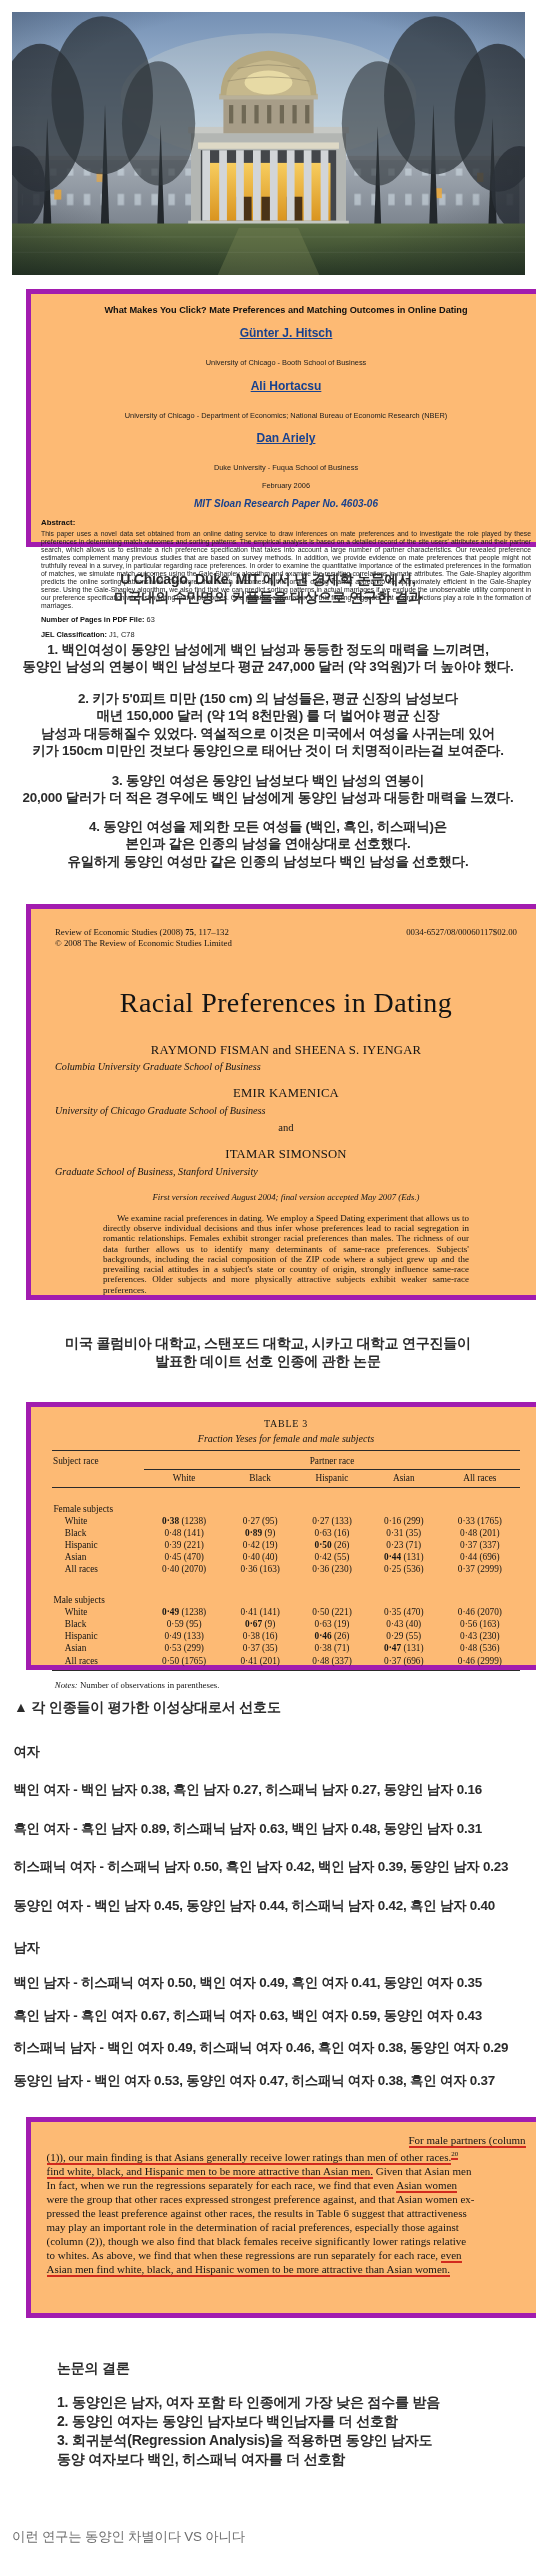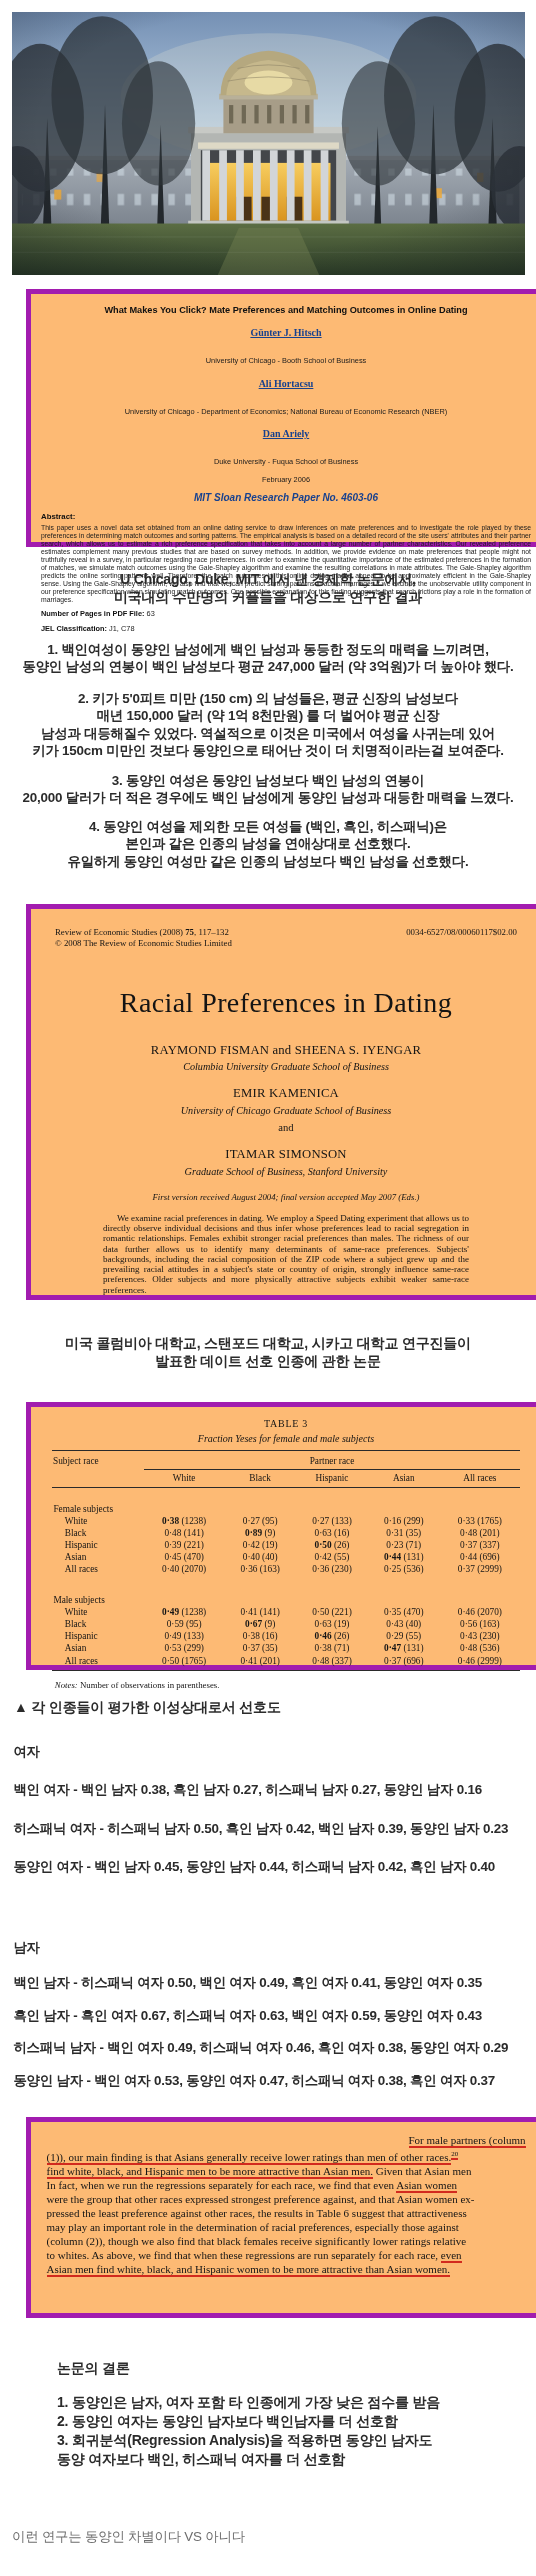--- a/index.html
+++ b/index.html
@@ -11,21 +11,21 @@
   .photo svg{display:block;width:513px;height:263px;}
 
   
   .paperbox{position:absolute;left:26px;width:520px;border:5px solid #a21caf;background:#fdba74;
             box-sizing:border-box;}
 
   
   .paper1{top:289px;height:258px;padding:8.5px 10px 0;}
   .p1-title{font-size:9.2px;line-height:10.6px;font-weight:bold;text-align:center;margin:2.1px 0 0;color:#111;}
   .agroup{text-align:center;margin-top:11.3px;}
-  .alink{color:#17418f;font-weight:bold;font-size:10px;text-decoration:underline;cursor:pointer;font-family:Liberation Serif, serif;}
+  .alink{color:#17418f;font-weight:bold;font-size:12px;text-decoration:underline;cursor:pointer;}
   .affil{font-size:7.4px;color:#1c1c1c;margin-top:18px;}
   .pdate{font-size:7.4px;text-align:center;margin-top:9.2px;}
   .pno-wrap{text-align:center;margin-top:7px;}
   .pno{color:#17418f;font-size:10px;font-style:italic;font-weight:bold;cursor:pointer;}
   .abs-label{font-size:7.8px;font-weight:bold;margin-top:9.2px;color:#111;}
   .abs1{font-size:6.8px;line-height:8px;text-align:justify;color:#1b1b1b;margin:2.1px 0 0;}
   .pmeta{font-size:7.4px;margin-top:5.6px;color:#1b1b1b;}
   .pmeta b{color:#111;}
 
   
@@ -35,21 +35,21 @@
   .kh2{top:1334px;}
   .kpoint{position:absolute;left:0;width:536px;text-align:center;font-weight:600;font-size:13.4px;
           line-height:17.3px;color:#2b2b2b;white-space:pre-line;letter-spacing:-0.2px;}
   .kp1{top:641px;} .kp2{top:690px;} .kp3{top:772px;} .kp4{top:818px;}
 
   
   .paper2{top:904px;height:396px;font-family:"Liberation Serif",serif;color:#141414;padding:18.3px 24px 0;}
   .jrow{display:flex;justify-content:space-between;font-size:8.8px;line-height:10.6px;}
   .p2-title{text-align:center;font-size:28px;font-weight:400;margin-top:39px;letter-spacing:0.4px;}
   .p2name{text-align:center;font-size:12.7px;margin-top:14px;letter-spacing:0.2px;}
-  .p2affil{text-align:center;font-style:italic;font-size:10.2px;margin-top:3.5px;}
+  .p2affil{font-style:italic;font-size:10.2px;margin-top:3.5px;}
   .p2and{text-align:center;font-size:10.6px;margin-top:6.3px;}
   .p2received{text-align:center;font-style:italic;font-size:8.8px;margin-top:15.5px;}
   .abs2{width:366px;margin:10.6px auto 0;font-size:9px;line-height:10.3px;text-align:justify;text-indent:14px;}
 
   
   .tablebox{top:1402px;height:268px;font-family:"Liberation Serif",serif;color:#141414;padding:10.6px 21px 0;}
   .t-title{text-align:center;font-size:10px;letter-spacing:0.7px;}
   .t-sub{text-align:center;font-style:italic;font-size:10px;margin-top:4.2px;}
   table.t3{width:100%;border-collapse:collapse;margin-top:6.3px;font-size:9.3px;border-top:1.1px solid #2a2a2a;}
   .t3 th{font-weight:normal;}
@@ -387,20 +387,21 @@
   <div class="t-notes">
     <i>Notes:</i><span> Number of observations in parentheses.</span>
   </div>
 </section>
 
 <div class="kcaption">▲ 각 인종들이 평가한 이성상대로서 선호도</div>
 
 <div class="klist women">
   <div class="klabel">여자</div>
   <div class="kline">백인 여자 - 백인 남자 0.38, 흑인 남자 0.27, 히스패닉 남자 0.27, 동양인 남자 0.16</div>
+  <div class="kline">흑인 여자 - 흑인 남자 0.89, 히스패닉 남자 0.63, 백인 남자 0.48, 동양인 남자 0.31</div>
   <div class="kline">히스패닉 여자 - 히스패닉 남자 0.50, 흑인 남자 0.42, 백인 남자 0.39, 동양인 남자 0.23</div>
   <div class="kline">동양인 여자 - 백인 남자 0.45, 동양인 남자 0.44, 히스패닉 남자 0.42, 흑인 남자 0.40</div>
 </div>
 
 <div class="klist men">
   <div class="klabel">남자</div>
   <div class="kline">백인 남자 - 히스패닉 여자 0.50, 백인 여자 0.49, 흑인 여자 0.41, 동양인 여자 0.35</div>
   <div class="kline">흑인 남자 - 흑인 여자 0.67, 히스패닉 여자 0.63, 백인 여자 0.59, 동양인 여자 0.43</div>
   <div class="kline">히스패닉 남자 - 백인 여자 0.49, 히스패닉 여자 0.46, 흑인 여자 0.38, 동양인 여자 0.29</div>
   <div class="kline">동양인 남자 - 백인 여자 0.53, 동양인 여자 0.47, 히스패닉 여자 0.38, 흑인 여자 0.37</div>

